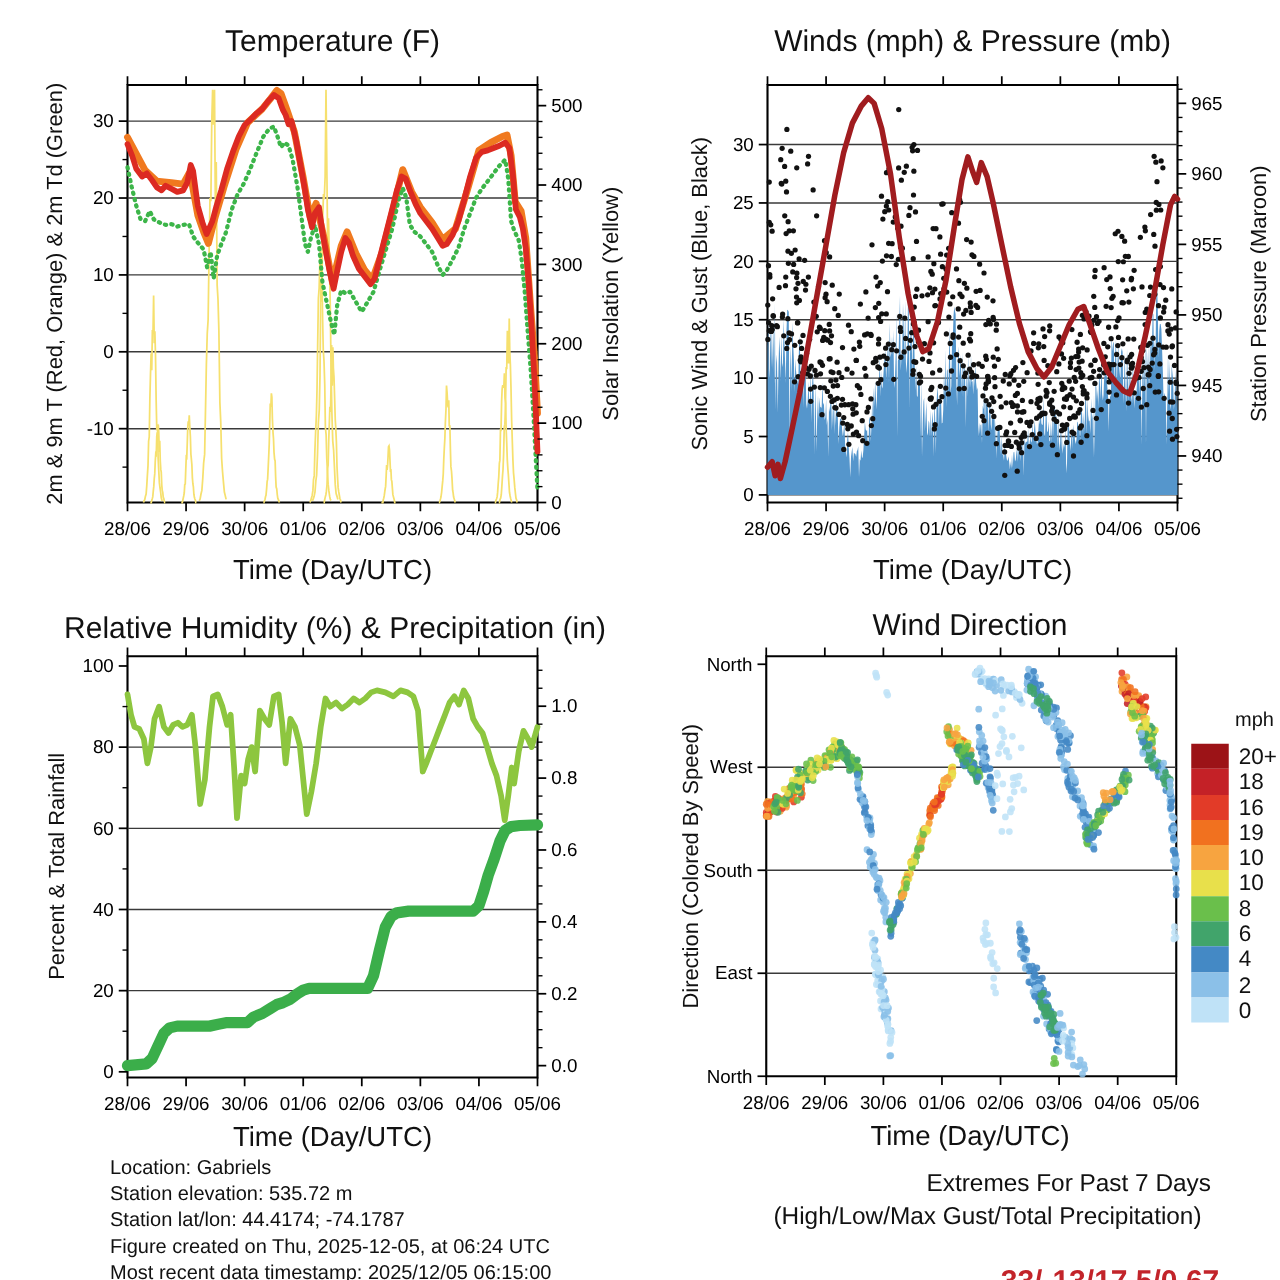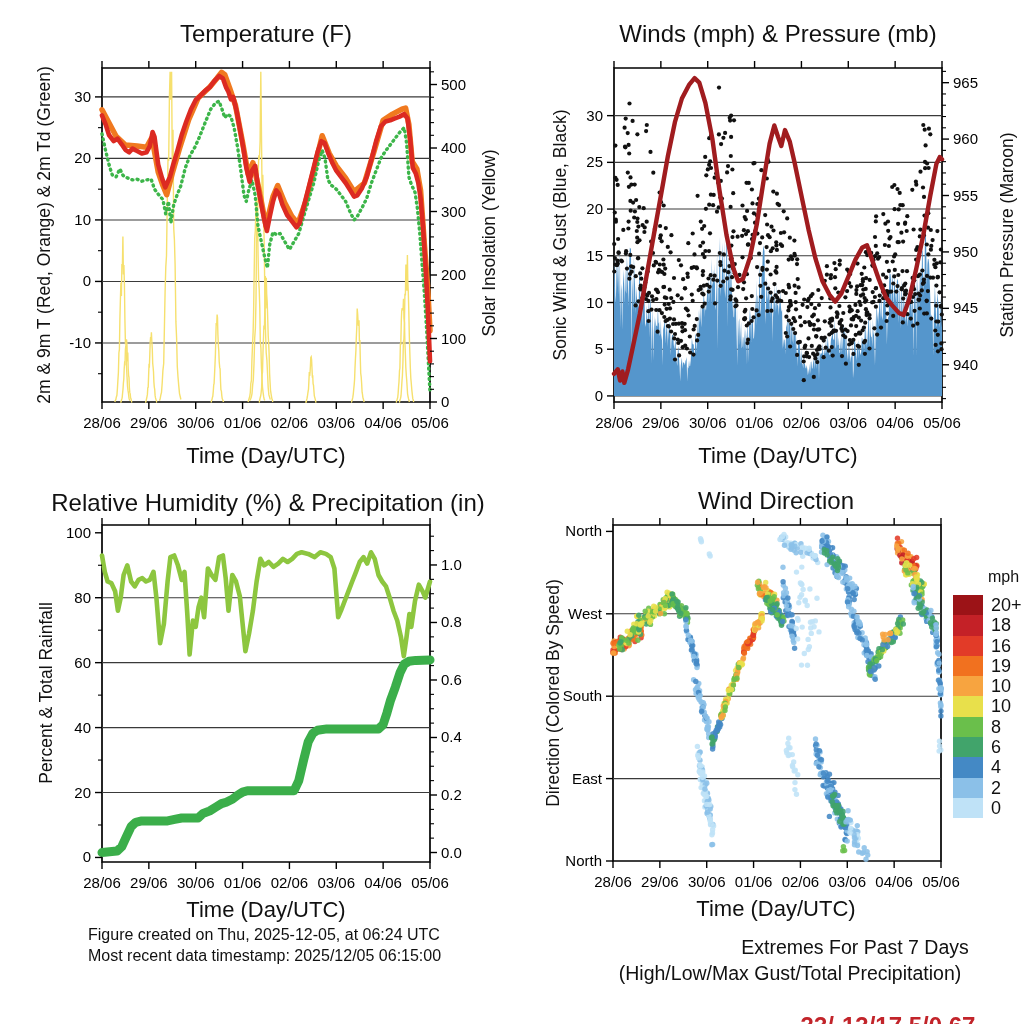--- a/index.html
+++ b/index.html
@@ -2814,20 +2814,23 @@
       <div>10</div>
       <div>10</div>
       <div>8</div>
       <div>6</div>
       <div>4</div>
       <div>2</div>
       <div>0</div>
     </div>
 
   <div class="foot">
+    <div>Location: Gabriels</div>
+    <div>Station elevation: 535.72 m</div>
+    <div>Station lat/lon: 44.4174; -74.1787</div>
     <div>Figure created on Thu, 2025-12-05, at 06:24 UTC</div>
     <div>Most recent data timestamp: 2025/12/05 06:15:00</div>
   </div>
 
   <div class="exline" style="left:855px;top:936px;">Extremes For Past 7 Days</div>
   <div class="exline" style="left:790px;top:962px;">(High/Low/Max Gust/Total Precipitation)</div>
   <div class="exline exval" style="left: 888px; top: 988px; color: rgb(194, 36, 42);" id="exval">33/-13/17.5/0.67</div>
 </div>
 
 </body></html>

